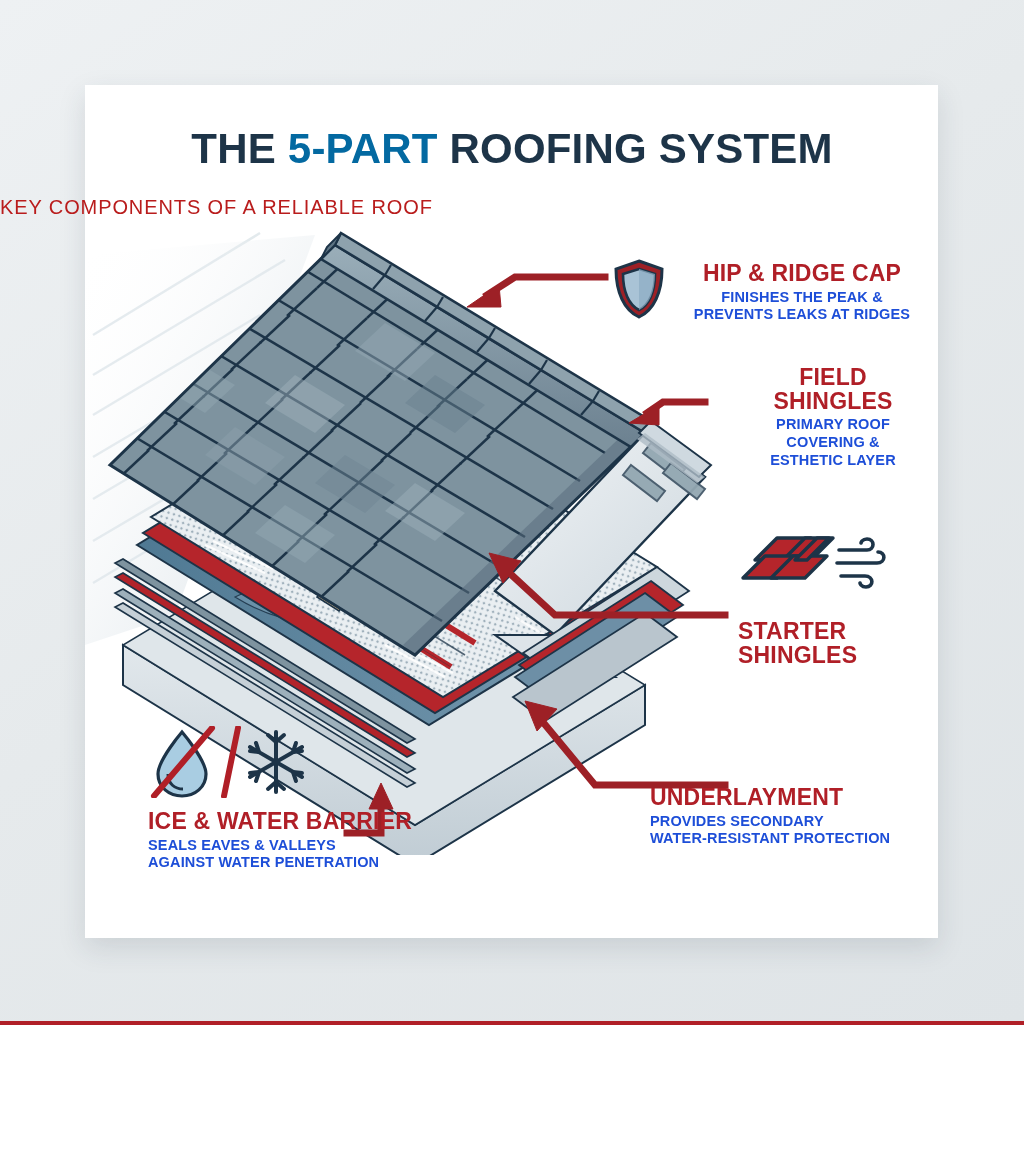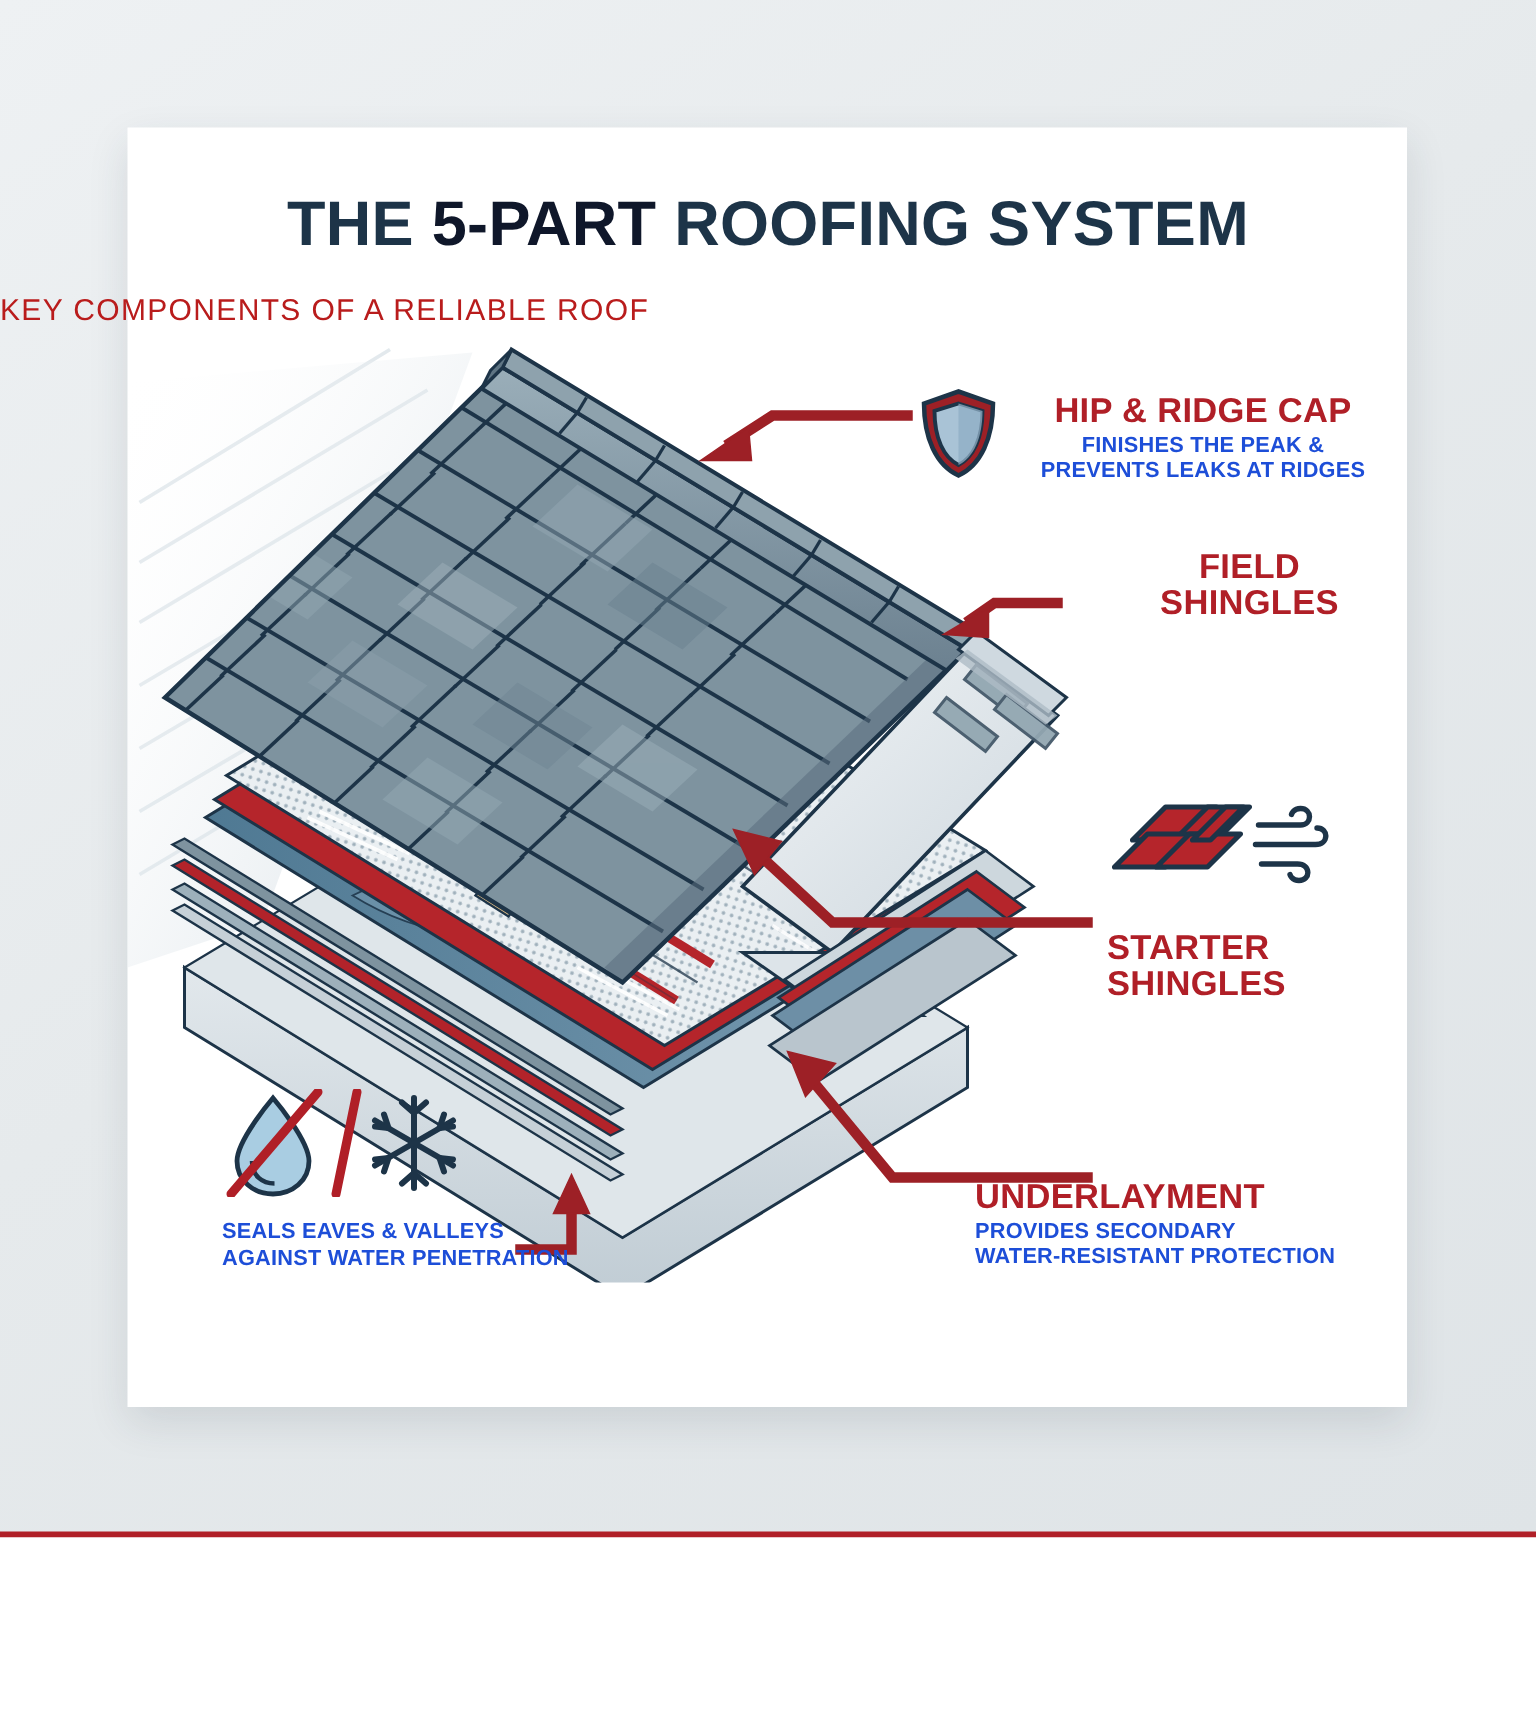--- a/index.html
+++ b/index.html
@@ -24,21 +24,21 @@
     background:#ffffff;
     box-shadow:0 10px 26px rgba(40,55,70,.13);
   }
 
   
   .title{
     position:absolute;left:0;right:0;top:128px;text-align:center;
     font-size:42px;font-weight:bold;letter-spacing:.2px;
     color:#1d3448;line-height:1;white-space:nowrap;
   }
-  .title .accent{color:#0f172a;}
+  .title .accent{color:#0369a1;}
   .subtitle{
     position:absolute;left:0;right:0;top:196px;text-align:left;
     font-size:20px;font-weight:500;letter-spacing:.9px;
     color:#b91c1c;white-space:nowrap;
   }
 
   
   .art{position:absolute;left:85px;top:215px;width:700px;height:640px;}
   .art svg{display:block;}
 
@@ -385,34 +385,38 @@
 
   <div class="callout" id="co-hipridge">
     <div class="co-title">HIP &amp; RIDGE CAP</div>
     <div class="co-desc" style="white-space:pre-line">FINISHES THE PEAK &amp;
 PREVENTS LEAKS AT RIDGES</div>
   </div>
 
   <div class="callout" id="co-field">
     <div class="co-title" style="white-space:pre-line">FIELD
 SHINGLES</div>
+    <div class="co-desc" style="white-space:pre-line">PRIMARY ROOF
+COVERING &amp;
+ESTHETIC LAYER</div>
   </div>
 
   <div class="callout" id="co-starter">
     <div class="co-title" style="white-space:pre-line">STARTER
 SHINGLES</div>
   </div>
 
   <div class="callout" id="co-under">
     <div class="co-title">UNDERLAYMENT</div>
     <div class="co-desc" style="white-space:pre-line">PROVIDES SECONDARY
 WATER-RESISTANT PROTECTION</div>
   </div>
 
   <div class="callout" id="co-ice">
+    <div class="co-title">ICE &amp; WATER BARRIER</div>
     <div class="co-desc" style="white-space:pre-line">SEALS EAVES &amp; VALLEYS
 AGAINST WATER PENETRATION</div>
   </div>
 
   <div class="rule"></div>
   <div class="footer">
     
     
   </div>
 

